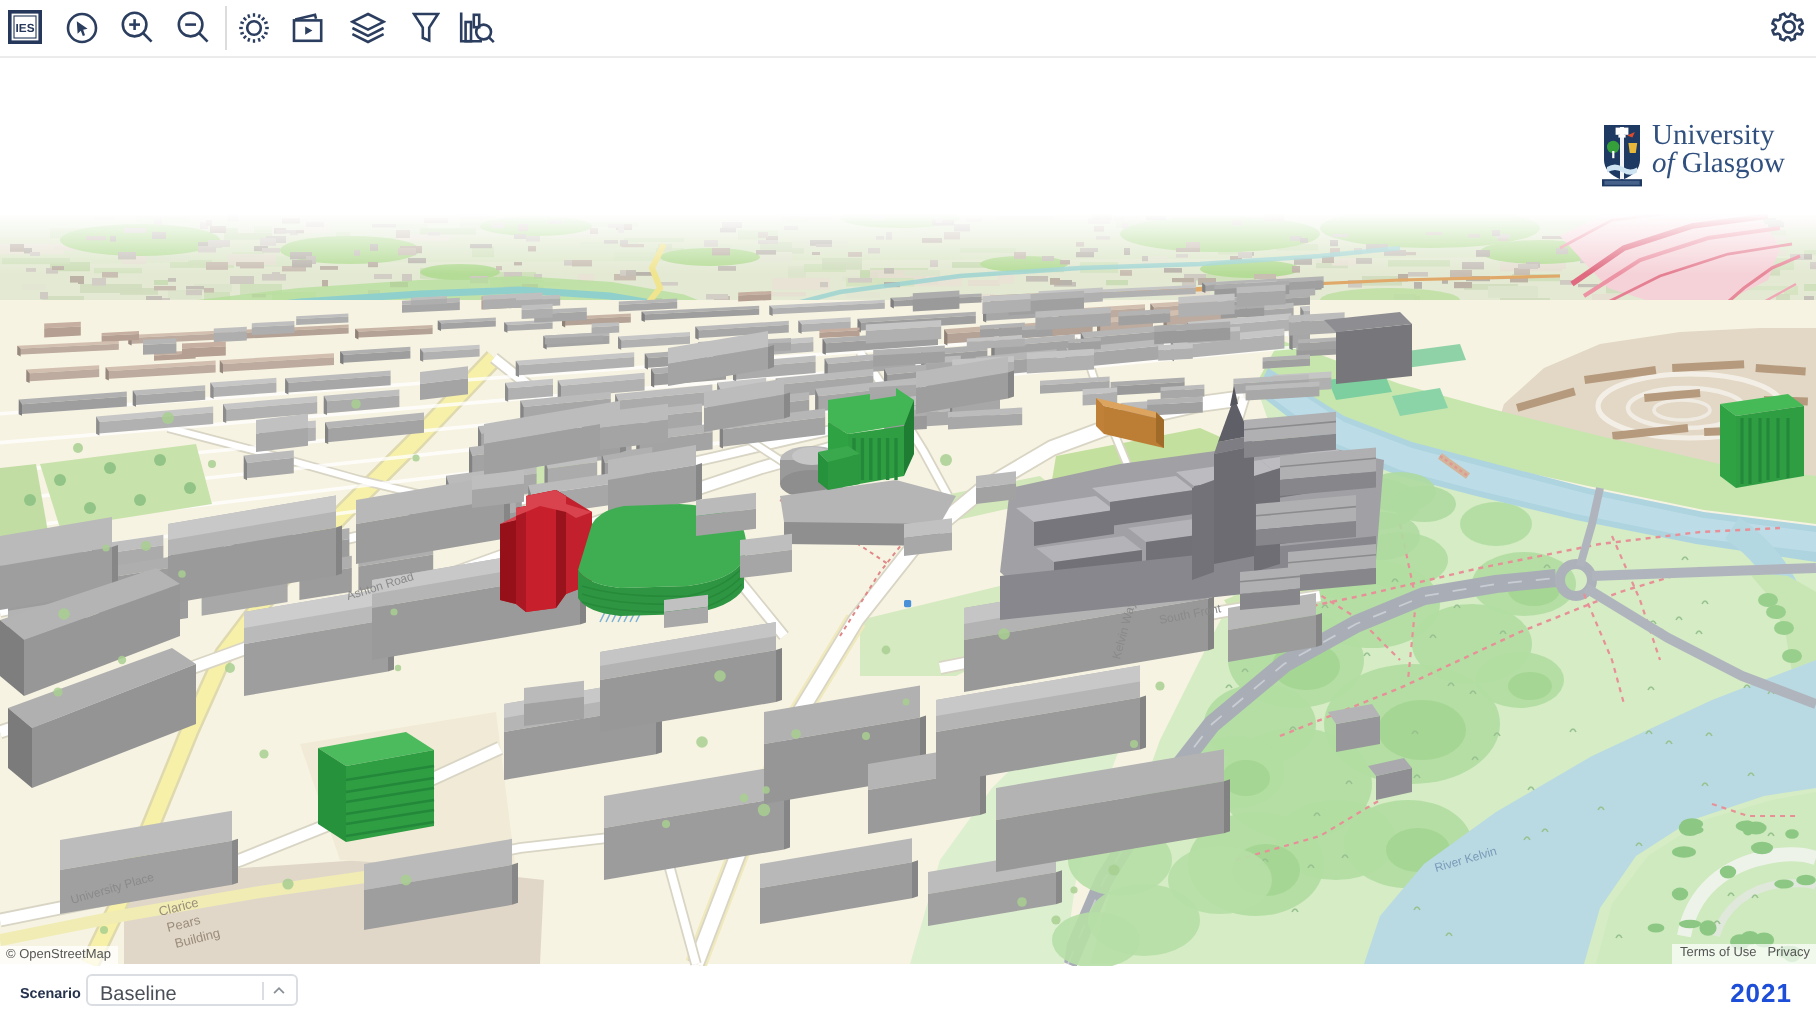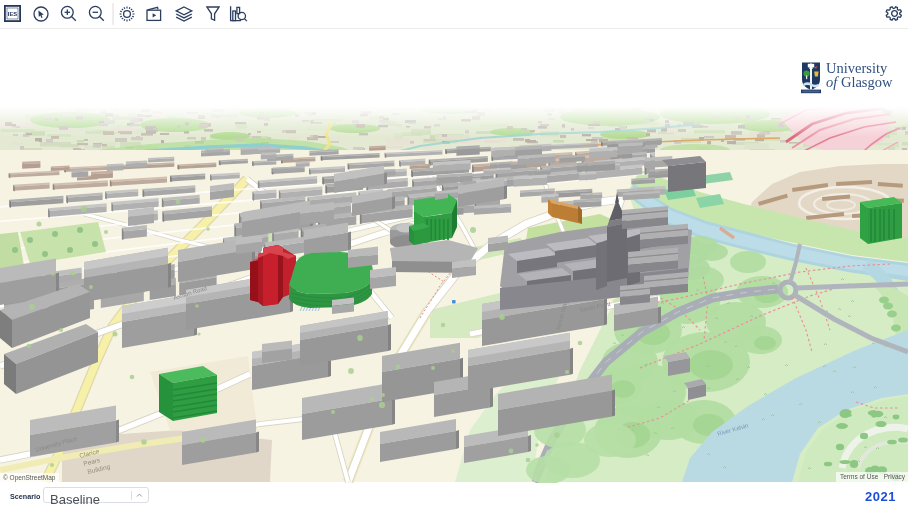--- a/index.html
+++ b/index.html
@@ -6,21 +6,21 @@
  font-family:"Liberation Sans",sans-serif;}
 #toolbar{position:absolute;top:0;left:0;width:908px;height:28px;background:#fff;border-bottom:1px solid #ececec;z-index:5;}
 #toolbar svg{position:absolute;}
 #map{position:absolute;top:29px;left:0;width:908px;height:454px;z-index:1;}
 #logo{position:absolute;top:59px;left:799px;z-index:6;}
 #attrL{position:absolute;top:473px;left:0;z-index:6;font-size:6.5px;color:#555;background:rgba(255,255,255,0.7);padding:1px 4px 2px 3px;}
 #attrR{position:absolute;top:472px;right:0px;z-index:6;font-size:6.5px;color:#555;background:rgba(255,255,255,0.7);padding:1px 3px 2px 4px;}
 #bottombar{position:absolute;top:483px;left:0;width:908px;height:29px;background:#fff;z-index:6;}
 #scenlab{position:absolute;top:9px;left:10px;font-size:7.2px;font-weight:bold;color:#26334d;}
 #dropdown{position:absolute;top:4px;left:43px;width:106px;height:16px;background:#fff;border:1px solid #dadde2;border-radius:3px;box-sizing:border-box;}
-#dropdown .txt{position:absolute;top:4px;left:6px;font-size:13px;color:#4a4f57;}
+#dropdown .txt{position:absolute;top:4px;left:6px;font-size:10px;color:#4a4f57;}
 #dropdown .div{position:absolute;top:3px;right:16px;width:1px;height:9px;background:#dadde2;}
 #dropdown .car{position:absolute;top:4px;right:5px;width:7px;height:7px;}
 #year{position:absolute;top:6px;right:12px;font-size:13px;font-weight:bold;color:#1d4ed8;letter-spacing:0.5px;}
 .nv{stroke:#2c3e5f;fill:none;stroke-width:1.3;}
 </style>
 </head>
 <body>
 <div id="map">
 <svg width="908" height="454" viewBox="0 0 908 454">
 <defs>

